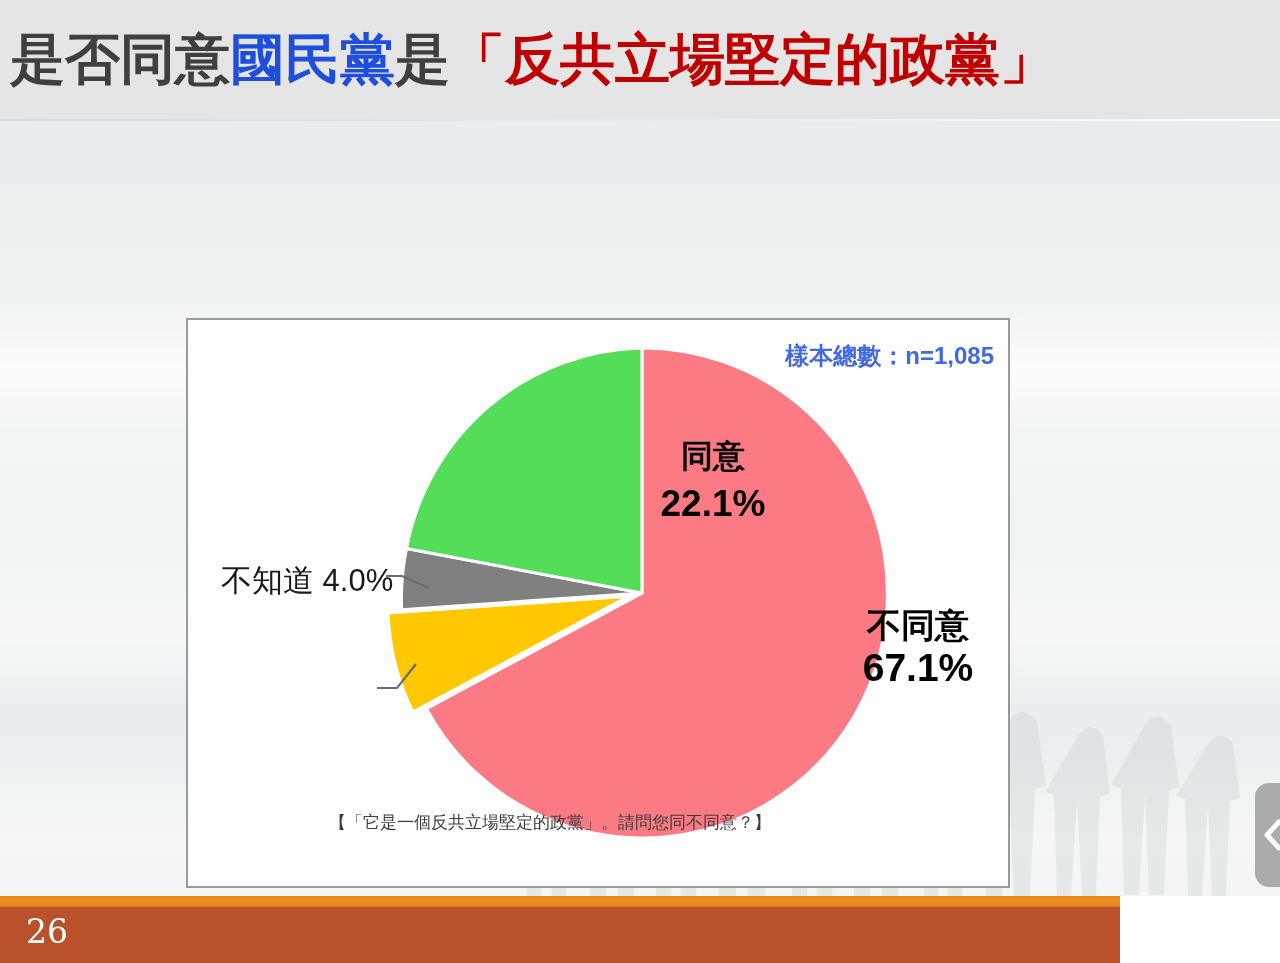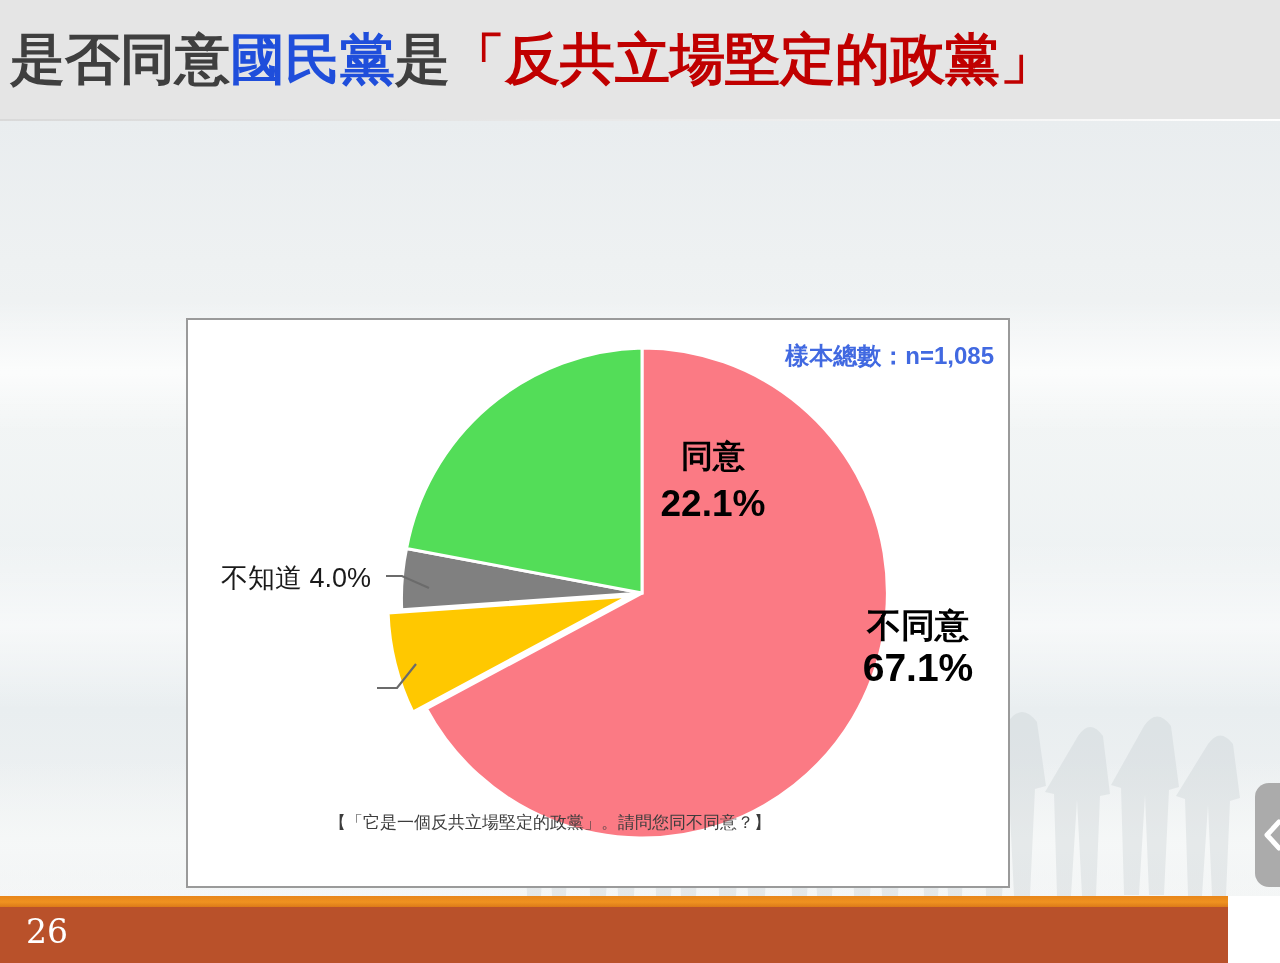--- a/index.html
+++ b/index.html
@@ -126,33 +126,33 @@
   #label-disagree {
     left: 620px; top: 285px;
     width: 220px;
     font-size: 34px;
   }
   #label-disagree .pct { font-size: 39px; display: block; }
 
   
   .callout {
     position: absolute;
-    font-size: 27px;
+    font-size: 31px;
     color: #1a1a1a;
     white-space: nowrap;
     font-weight: normal;
   }
   #callout-dontknow { left: 33px; top: 240px; }
   #callout-noopinion { left: 58px; top: 344px; }
 
   
   #footer {
     position: absolute;
     left: 0; top: 896px;
-    width: 1228px; height: 67px;
+    width: 1120px; height: 67px;
     background: #B9512A;
     overflow: hidden;
   }
   #footer-strip {
     position: absolute;
     left: 0; top: 0;
     width: 1280px; height: 11px;
     background: linear-gradient(to bottom,#E8861A 0%,#EF9220 55%,#DC7A18 100%);
   }
   #page-number {

